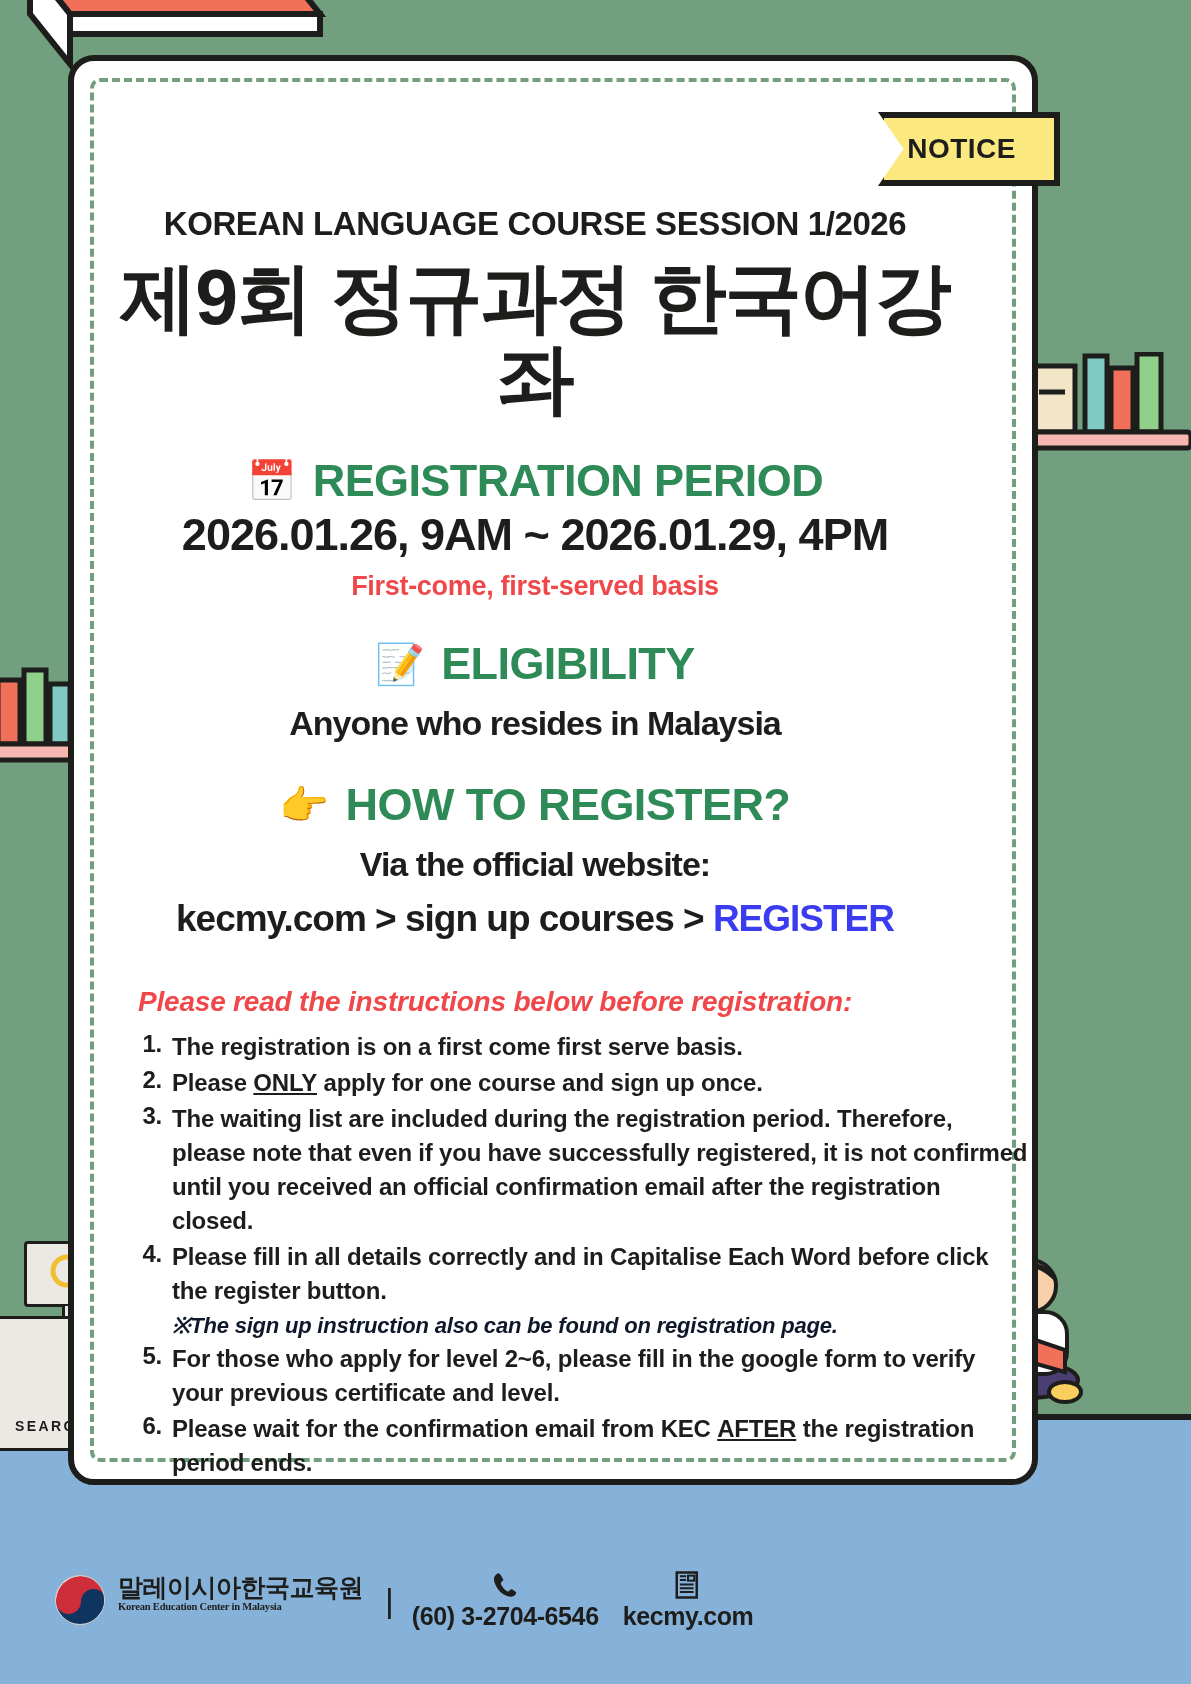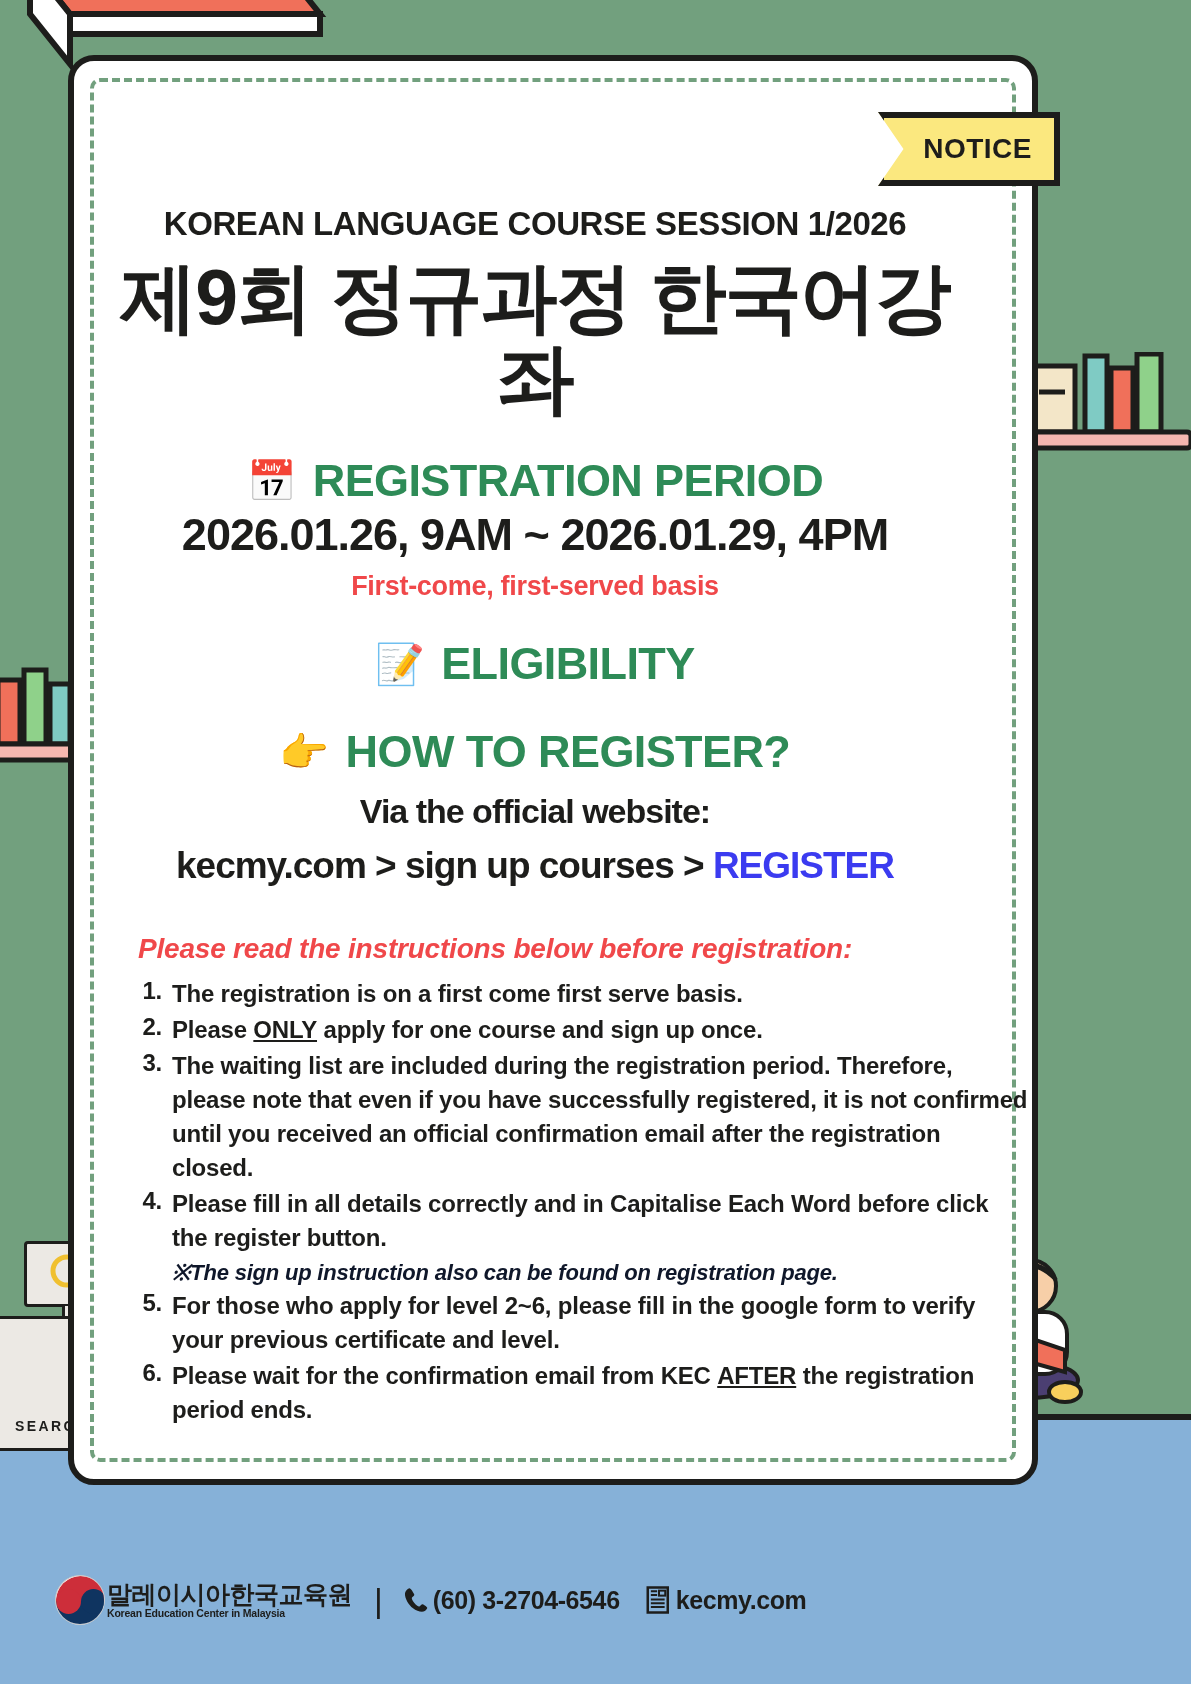--- a/index.html
+++ b/index.html
@@ -23,21 +23,21 @@
   }
   .footer-strip {
     position: absolute; left: 0; right: 0; bottom: 0; height: 40px;
     background: #86b1d8;
   }
   .footer-bar {
     position: absolute; left: 0; right: 0; top: 1554px; height: 92px;
     display: flex; align-items: center; gap: 0px;
     padding-left: 55px;
   }
-  .kec-logo { display: flex; align-items: center; gap: 2px; }
+  .kec-logo { display: flex; align-items: flex-start; gap: 13px; font-family: Liberation Serif, serif; }
   .taegeuk {
     width: 50px; height: 50px; border-radius: 50%;
     background: #ffffff;
     position: relative; overflow: hidden;
     border: 1px solid #c9c9c9;
     flex: 0 0 auto;
   }
   .taegeuk::before {
     content: ""; position: absolute; left: 0; top: 0; width: 50px; height: 25px;
     background: #cd2e3a;
@@ -60,20 +60,21 @@
   .logo-text-en {
     font-size: 10.5px; font-weight: 700; color: #1d1d1b; letter-spacing: -0.2px;
   }
   .divider-pipe {
     font-size: 34px; color: #1d1d1b; margin: 0 18px 0 22px; font-weight: 300;
   }
   .contact-item {
     display: flex; align-items: center; gap: 2px;
     font-size: 25px; font-weight: 700; color: #1d1d1b;
     letter-spacing: -0.4px;
+    flex-direction: column;
   }
   .contact-item + .contact-item { margin-left: 24px; }
   .ic { width: 30px; height: 30px; flex: 0 0 auto; }
 
   
   .card {
     position: absolute; left: 68px; top: 55px; width: 970px; height: 1430px;
     background: #ffffff;
     border: 6px solid #1d1d1b;
     border-radius: 26px;
@@ -84,21 +85,21 @@
     border-radius: 10px;
     pointer-events: none;
   }
 
   
   .notice {
     position: absolute; left: 878px; top: 112px; width: 182px; height: 74px;
     background: #fbe87f;
     border: 6px solid #1d1d1b;
     display: flex; align-items: center; justify-content: flex-end;
-    padding-right: 22px;
+    padding-right: 38px;
     font-size: 28px; font-weight: 700; color: #1d1d1b; letter-spacing: 0.5px;
     clip-path: polygon(0 0, 100% 0, 100% 100%, 0 100%, 14% 50%);
   }
 
   
   .dec { position: absolute; }
   .book-tl { left: -10px; top: -46px; }
   .ribbon-tl { left: 120px; top: 86px; }
   .shelf-r { right: 0px; top: 352px; }
   .shelf-l { left: -8px; top: 664px; }
@@ -254,20 +255,21 @@
       <span class="emoji">📅</span>
       <span class="txt">REGISTRATION PERIOD</span>
     </div>
     <div class="sec-line">2026.01.26, 9AM ~ 2026.01.29, 4PM</div>
     <div class="sec-sub">First-come, first-served basis</div>
 
     <div class="sec-head">
       <span class="emoji">📝</span>
       <span class="txt">ELIGIBILITY</span>
     </div>
+    <div class="sec-line small">Anyone who resides in Malaysia</div>
 
     <div class="sec-head">
       <span class="emoji">👉</span>
       <span class="txt">HOW TO REGISTER?</span>
     </div>
     <div class="sec-line small">Via the official website:</div>
     <div class="sec-line path">
       <span>kecmy.com &gt; sign up courses &gt; </span><span class="reg">REGISTER</span>
     </div>
 

